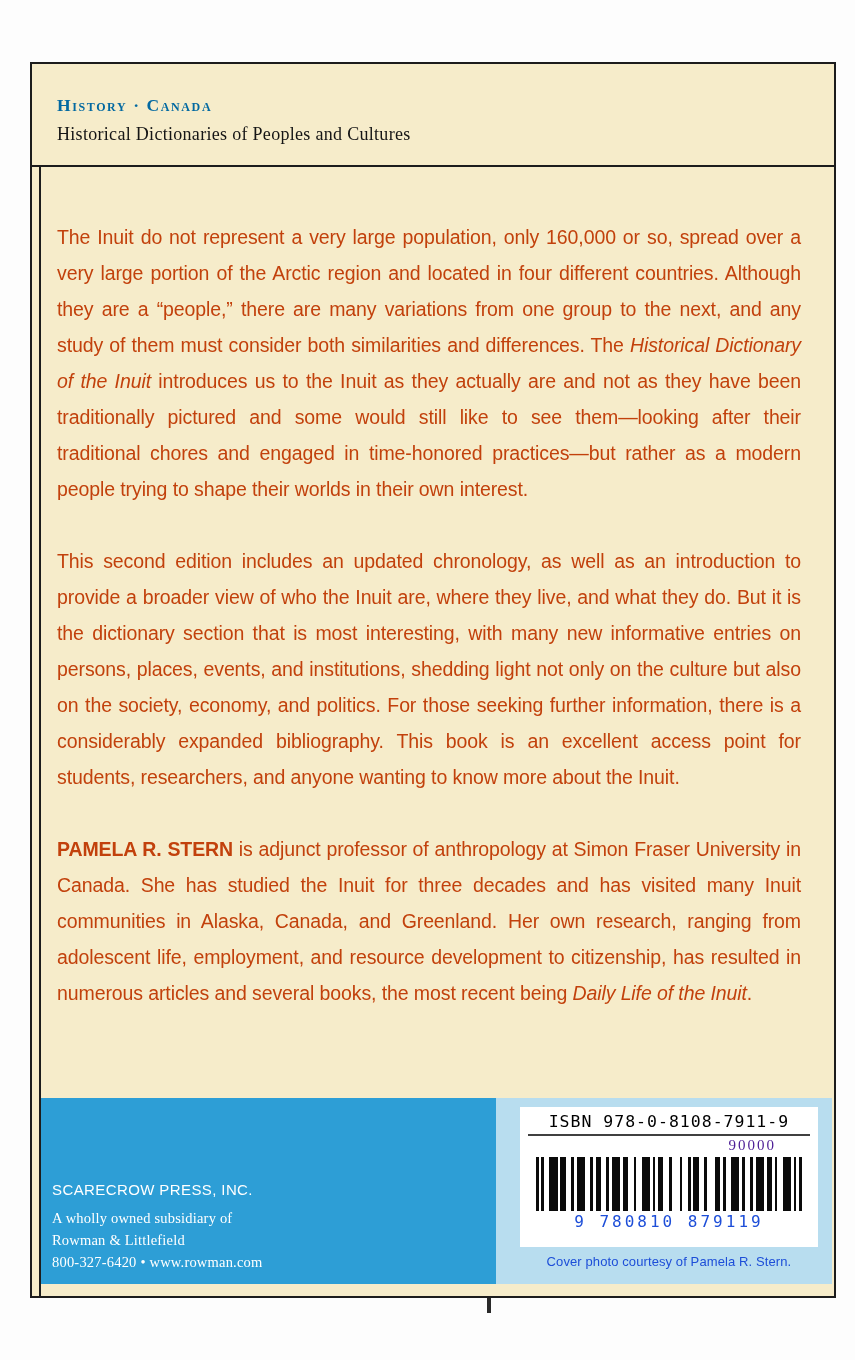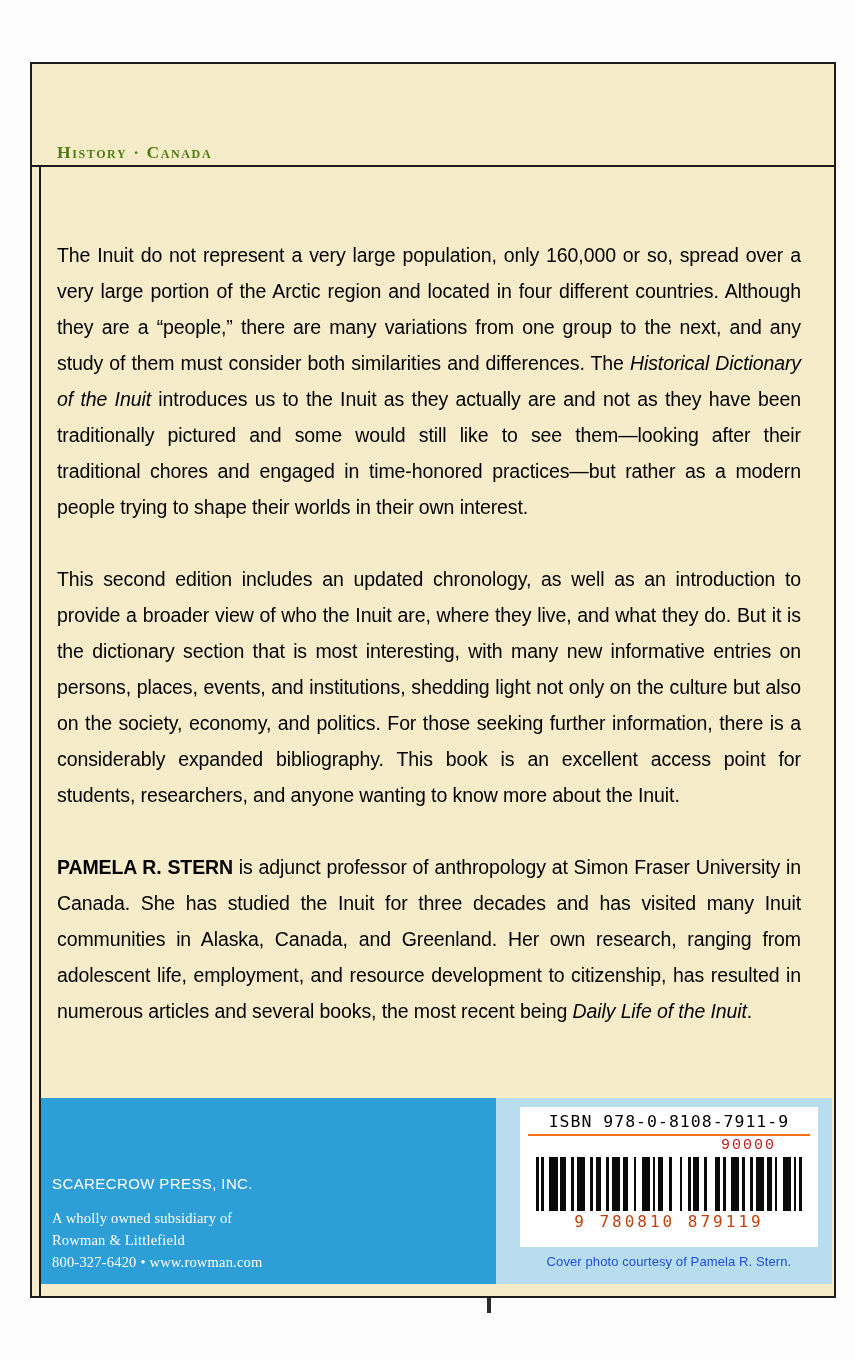--- a/index.html
+++ b/index.html
@@ -27,22 +27,21 @@
     background: var(--cover);
     border: 2px solid var(--ink);
   }
   .header { padding: 31px 30px 0 25px; }
   .category {
     font-family: "Liberation Serif", serif;
     font-variant: small-caps;
     font-weight: 600;
     font-size: 17.5px;
     letter-spacing: 1.6px;
-    color: #4d7c0f;
-    margin-top: 47px;
+    color: #0369a1;
   }
   .series {
     font-family: "Liberation Serif", serif;
     font-size: 18px;
     letter-spacing: 0.3px;
     color: #151515;
     margin-top: 8px;
   }
   .rule-h {
     position: absolute;
@@ -58,21 +57,21 @@
     bottom: 0;
     width: 2px;
     background: var(--ink);
   }
   .content { padding: 74px 33px 0 25px; }
   .content p {
     font-size: 19.5px;
     line-height: 36px;
     letter-spacing: -0.1px;
     text-align: justify;
-    color: #000000;
+    color: #c2410c;
     margin: 0 0 36px 0;
   }
   .i { font-style: italic; }
   .b { font-weight: bold; }
   .band {
     position: absolute;
     left: 9px;
     right: 2px;
     bottom: 12px;
     height: 186px;
@@ -80,60 +79,60 @@
   }
   .band-left {
     flex: 0 0 57.5%;
     background: var(--blue);
     display: flex;
     flex-direction: column;
     justify-content: flex-end;
     padding: 0 0 11px 11px;
     color: #ffffff;
   }
-  .pub-name { font-size: 15px; letter-spacing: 0.4px; line-height: 22px; margin-bottom: 12px; }
+  .pub-name { font-size: 15px; letter-spacing: 0.4px; line-height: 22px; margin-bottom: 6px; }
   .pub-line { font-size: 14.5px; letter-spacing: 0.2px; line-height: 22px; font-family: Liberation Serif, serif; }
   .band-right {
     flex: 1;
     background: var(--lightblue);
     padding: 9px 14px 0 24px;
   }
   .barcode-box {
     background: #ffffff;
     padding: 5px 8px 6px;
     height: 140px;
   }
   .isbn-line {
     font-family: "DejaVu Sans Mono", monospace;
     font-size: 16.5px;
     letter-spacing: 1px;
     text-align: center;
     color: #000;
     white-space: nowrap;
-    border-bottom: 2px solid #f97316;
+    border-bottom: 2px solid #404040;
     padding-bottom: 3px;
   }
   .price-line {
-    font-family: Liberation Mono, monospace;
+    font-family: Liberation Serif, serif;
     font-size: 15px;
     letter-spacing: 2px;
     text-align: right;
     padding-right: 34px;
     margin-top: 1px;
-    color: #b91c1c;
+    color: #4c1d95;
   }
   .bars { position: relative; height: 54px; margin: 3px auto 0; }
   .bars i { position: absolute; top: 0; bottom: 0; background: #0a0a0a; }
   .digits {
     font-family: "DejaVu Sans Mono", monospace;
     font-size: 16px;
     letter-spacing: 3px;
     text-align: center;
     margin-top: 1px;
-    color: #c2410c;
+    color: #1d4ed8;
     white-space: nowrap;
   }
   .caption {
     font-size: 13px;
     color: #1d4ed8;
     text-align: center;
     margin-top: 7px;
     letter-spacing: 0.1px;
   }
   .notch {
@@ -146,20 +145,21 @@
   }
 </style>
 </head>
 <body>
 
 <div class="page">
   <div class="cover">
 
     <div class="header">
       <div class="category">History · Canada</div>
+      <div class="series">Historical Dictionaries of Peoples and Cultures</div>
     </div>
 
     <div class="rule-h"></div>
     <div class="rule-v"></div>
 
     <div class="content">
       <p><span>The Inuit do not represent a very large population, only 160,000 or so, spread over a very large portion of the Arctic region and located in four different countries. Although they are a “people,” there are many variations from one group to the next, and any study of them must consider both similarities and differences. The </span><span class="i">Historical Dictionary of the Inuit</span><span> introduces us to the Inuit as they actually are and not as they have been traditionally pictured and some would still like to see them—looking after their traditional chores and engaged in time-honored practices—but rather as a modern people trying to shape their worlds in their own interest.</span></p>
       <p><span>This second edition includes an updated chronology, as well as an introduction to provide a broader view of who the Inuit are, where they live, and what they do. But it is the dictionary section that is most interesting, with many new informative entries on persons, places, events, and institutions, shedding light not only on the culture but also on the society, economy, and politics. For those seeking further information, there is a considerably expanded bibliography. This book is an excellent access point for students, researchers, and anyone wanting to know more about the Inuit.</span></p>
       <p><span class="b">PAMELA R. STERN</span><span> is adjunct professor of anthropology at Simon Fraser University in Canada. She has studied the Inuit for three decades and has visited many Inuit communities in Alaska, Canada, and Greenland. Her own research, ranging from adolescent life, employment, and resource development to citizenship, has resulted in numerous articles and several books, the most recent being </span><span class="i">Daily Life of the Inuit</span><span>.</span></p>
     </div>

